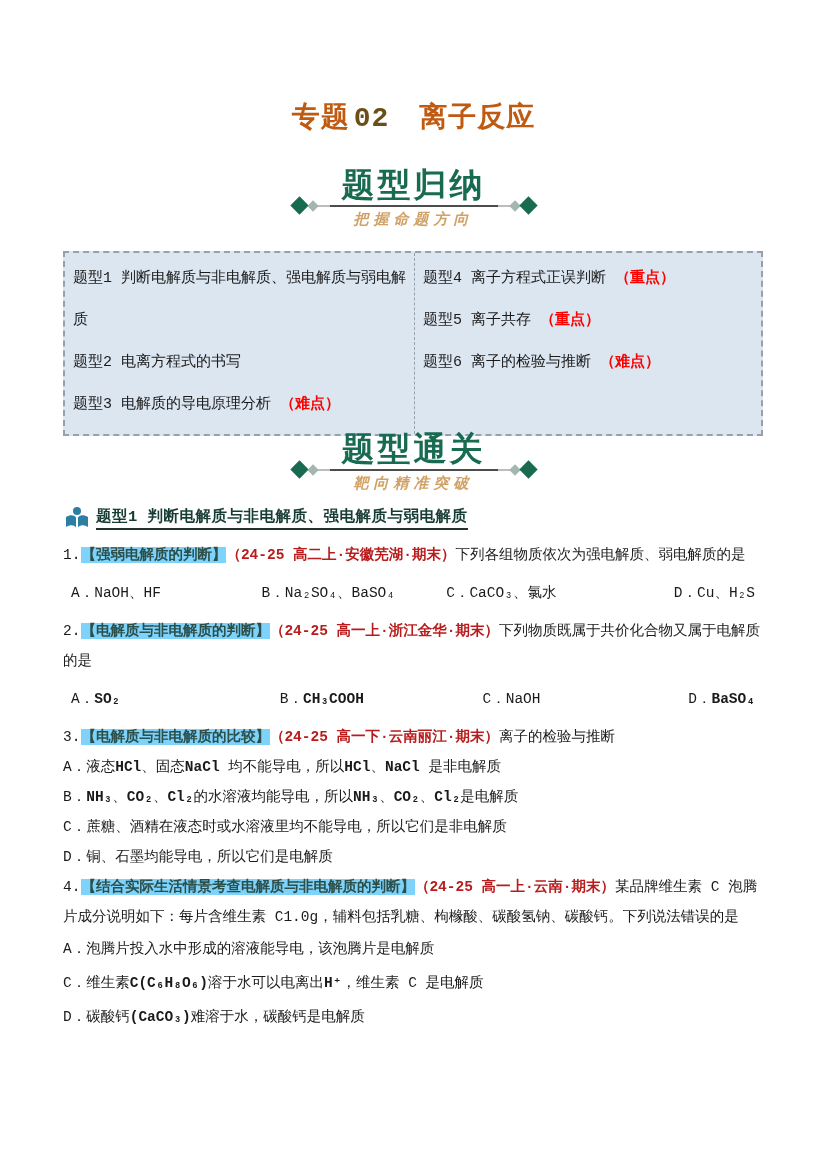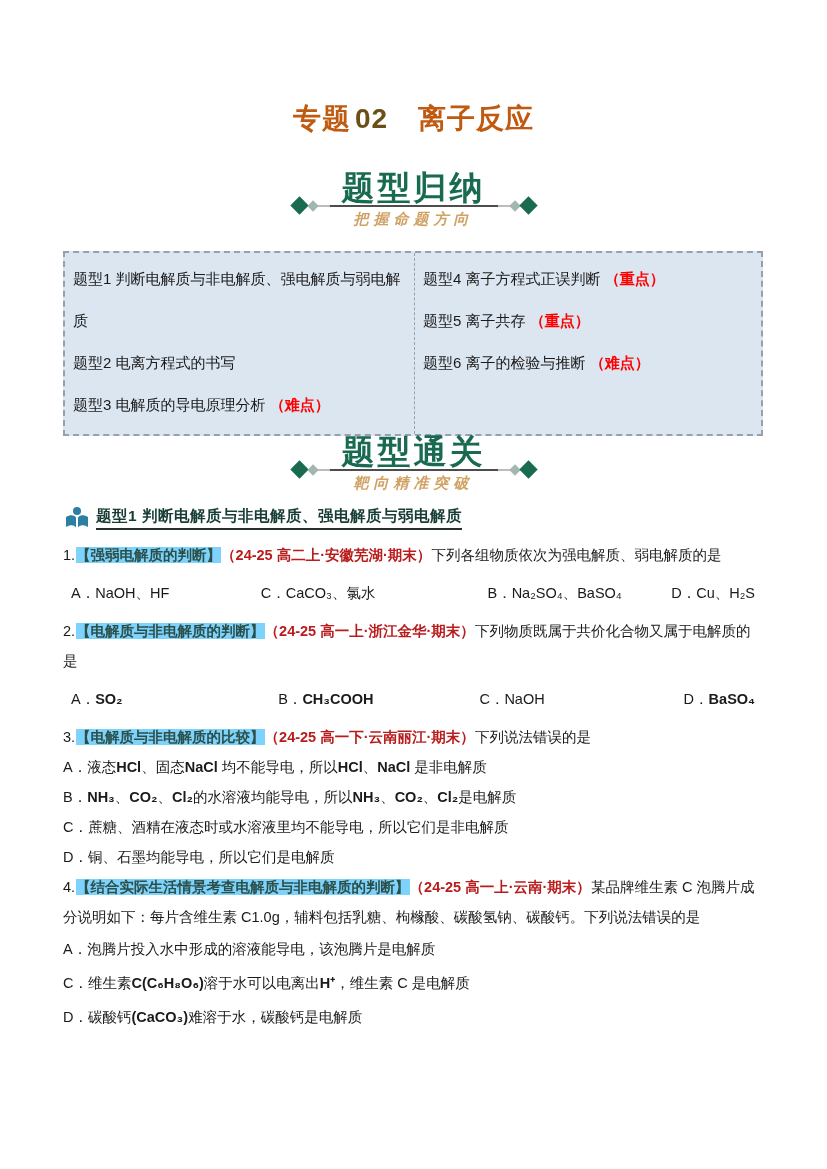--- a/index.html
+++ b/index.html
@@ -1,19 +1,19 @@
 <!DOCTYPE html>
 <html><head>
 <meta charset="utf-8">
 <style>
   * { box-sizing: border-box; }
   html,body { margin:0; padding:0; background:#888; }
   .page {
     width:827px; height:1169px; margin:0 auto; background:#ffffff;
-    font-family:Liberation Sans, sans-serif;
+    font-family:Liberation Mono, monospace;
     color:#1a1a1a; position:relative; overflow:hidden;
   }
   
   .doc-title { padding-top:102px; text-align:center; font-size:28px; font-weight:bold; letter-spacing:1px; line-height:34px; }
   .t-orange { color:#c05a11; }
   .t-num { color:#6b4f17; margin:0 4px; }
   .t-space { display:inline-block; width:26px; }
   
   .banner { position:relative; width:234px; margin:36px auto 0; height:58px; }
   .banner.second { margin-top:0px; }
@@ -117,38 +117,38 @@
     </span>
     <span class="sec-title">题型1 判断电解质与非电解质、强电解质与弱电解质</span>
   </div>
 
   <div class="qarea">
 
     <div class="question">
       <p class="q-head"><span class="q-num">1.</span><span class="q-tag">【强弱电解质的判断】</span><span class="q-src">（24-25 高二上·安徽芜湖·期末）</span><span class="q-stem">下列各组物质依次为强电解质、弱电解质的是</span></p>
       <p class="q-opts">
         <span class="opt o1"><span>A．NaOH、HF</span></span>
+        <span class="opt o2"><span>B．Na₂SO₄、BaSO₄</span></span>
         <span class="opt o3a"><span>C．CaCO₃、氯水</span></span>
-        <span class="opt o2"><span>B．Na₂SO₄、BaSO₄</span></span>
         <span class="opt"><span>D．Cu、H₂S</span></span>
       </p>
     </div>
 
     <div class="question">
       <p class="q-head"><span class="q-num">2.</span><span class="q-tag">【电解质与非电解质的判断】</span><span class="q-src">（24-25 高一上·浙江金华·期末）</span><span class="q-stem">下列物质既属于共价化合物又属于电解质的是</span></p>
       <p class="q-opts">
         <span class="opt o1"><span>A．</span><span class="b">SO₂</span></span>
         <span class="opt o2"><span>B．</span><span class="b">CH₃COOH</span></span>
         <span class="opt o3b"><span>C．NaOH</span></span>
         <span class="opt"><span>D．</span><span class="b">BaSO₄</span></span>
       </p>
     </div>
 
     <div class="question">
-      <p class="q-head"><span class="q-num">3.</span><span class="q-tag">【电解质与非电解质的比较】</span><span class="q-src">（24-25 高一下·云南丽江·期末）</span><span class="q-stem">下列说法错误的是</span></p>
+      <p class="q-head"><span class="q-num">3.</span><span class="q-tag">【电解质与非电解质的比较】</span><span class="q-src">（24-25 高一下·云南丽江·期末）</span><span class="q-stem">离子的检验与推断</span></p>
       <p class="opt-line"><span>A．液态</span><span class="b">HCl</span><span>、固态</span><span class="b">NaCl</span><span> 均不能导电，所以</span><span class="b">HCl</span><span>、</span><span class="b">NaCl</span><span> 是非电解质</span></p>
       <p class="opt-line"><span>B．</span><span class="b">NH₃</span><span>、</span><span class="b">CO₂</span><span>、</span><span class="b">Cl₂</span><span>的水溶液均能导电，所以</span><span class="b">NH₃</span><span>、</span><span class="b">CO₂</span><span>、</span><span class="b">Cl₂</span><span>是电解质</span></p>
       <p class="opt-line"><span>C．蔗糖、酒精在液态时或水溶液里均不能导电，所以它们是非电解质</span></p>
       <p class="opt-line"><span>D．铜、石墨均能导电，所以它们是电解质</span></p>
     </div>
 
     <div class="question tall">
       <p class="q-head"><span class="q-num">4.</span><span class="q-tag">【结合实际生活情景考查电解质与非电解质的判断】</span><span class="q-src">（24-25 高一上·云南·期末）</span><span class="q-stem">某品牌维生素 C 泡腾片成分说明如下：每片含维生素 C1.0g，辅料包括乳糖、枸橼酸、碳酸氢钠、碳酸钙。下列说法错误的是</span></p>
       <p class="opt-line"><span>A．泡腾片投入水中形成的溶液能导电，该泡腾片是电解质</span></p>
       <p class="opt-line"><span>C．维生素</span><span class="b">C(C₆H₈O₆)</span><span>溶于水可以电离出</span><span class="b">H⁺</span><span>，维生素 C 是电解质</span></p>

